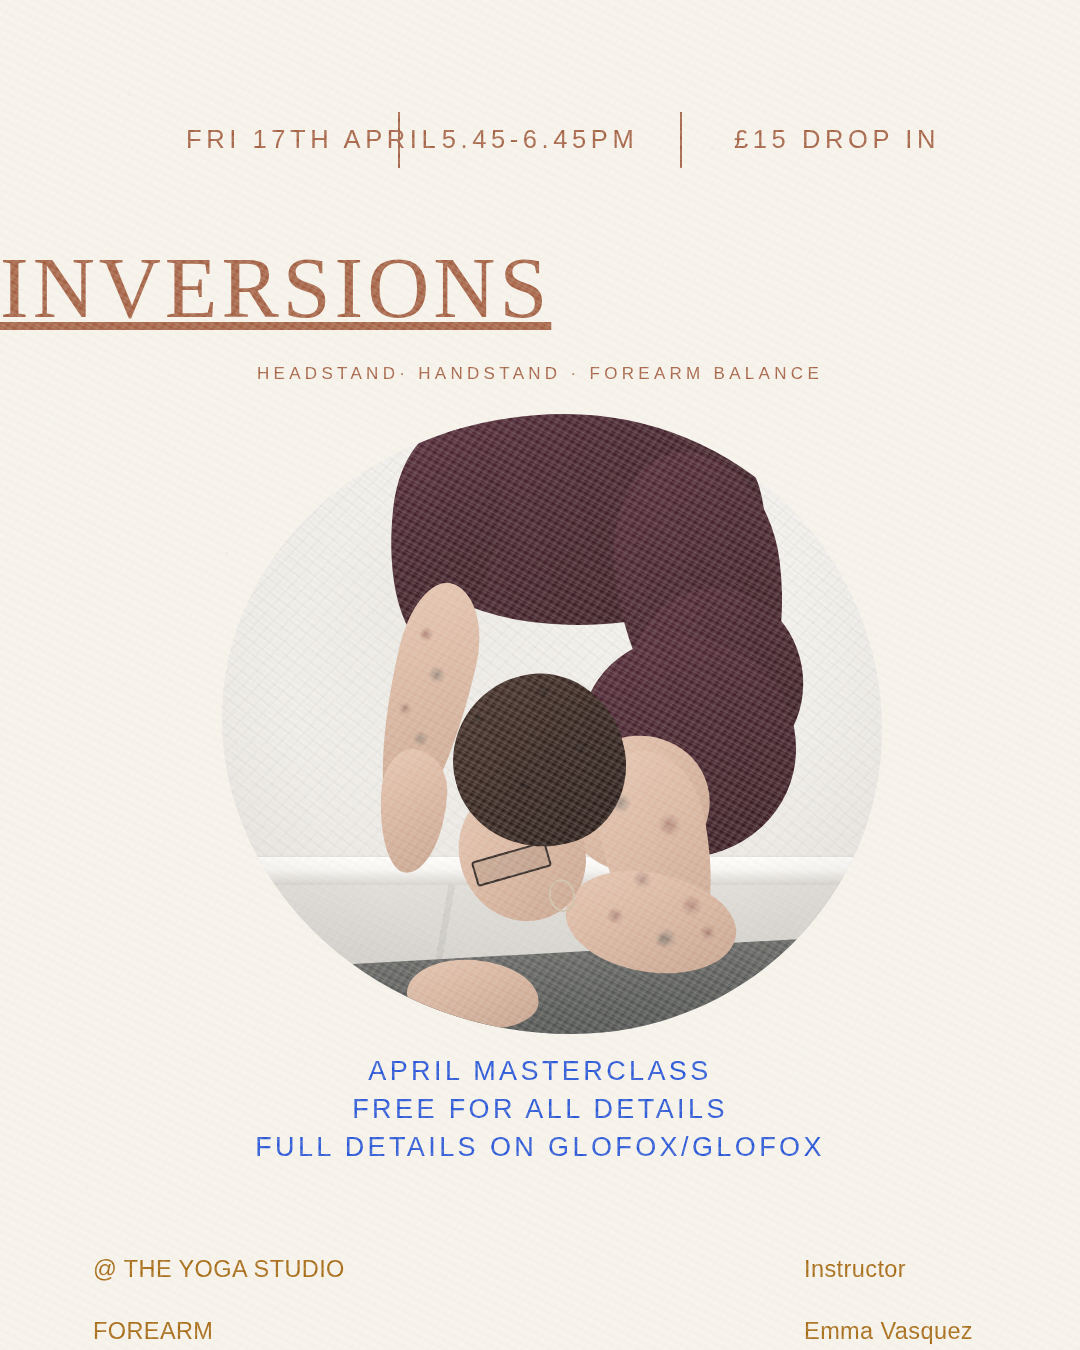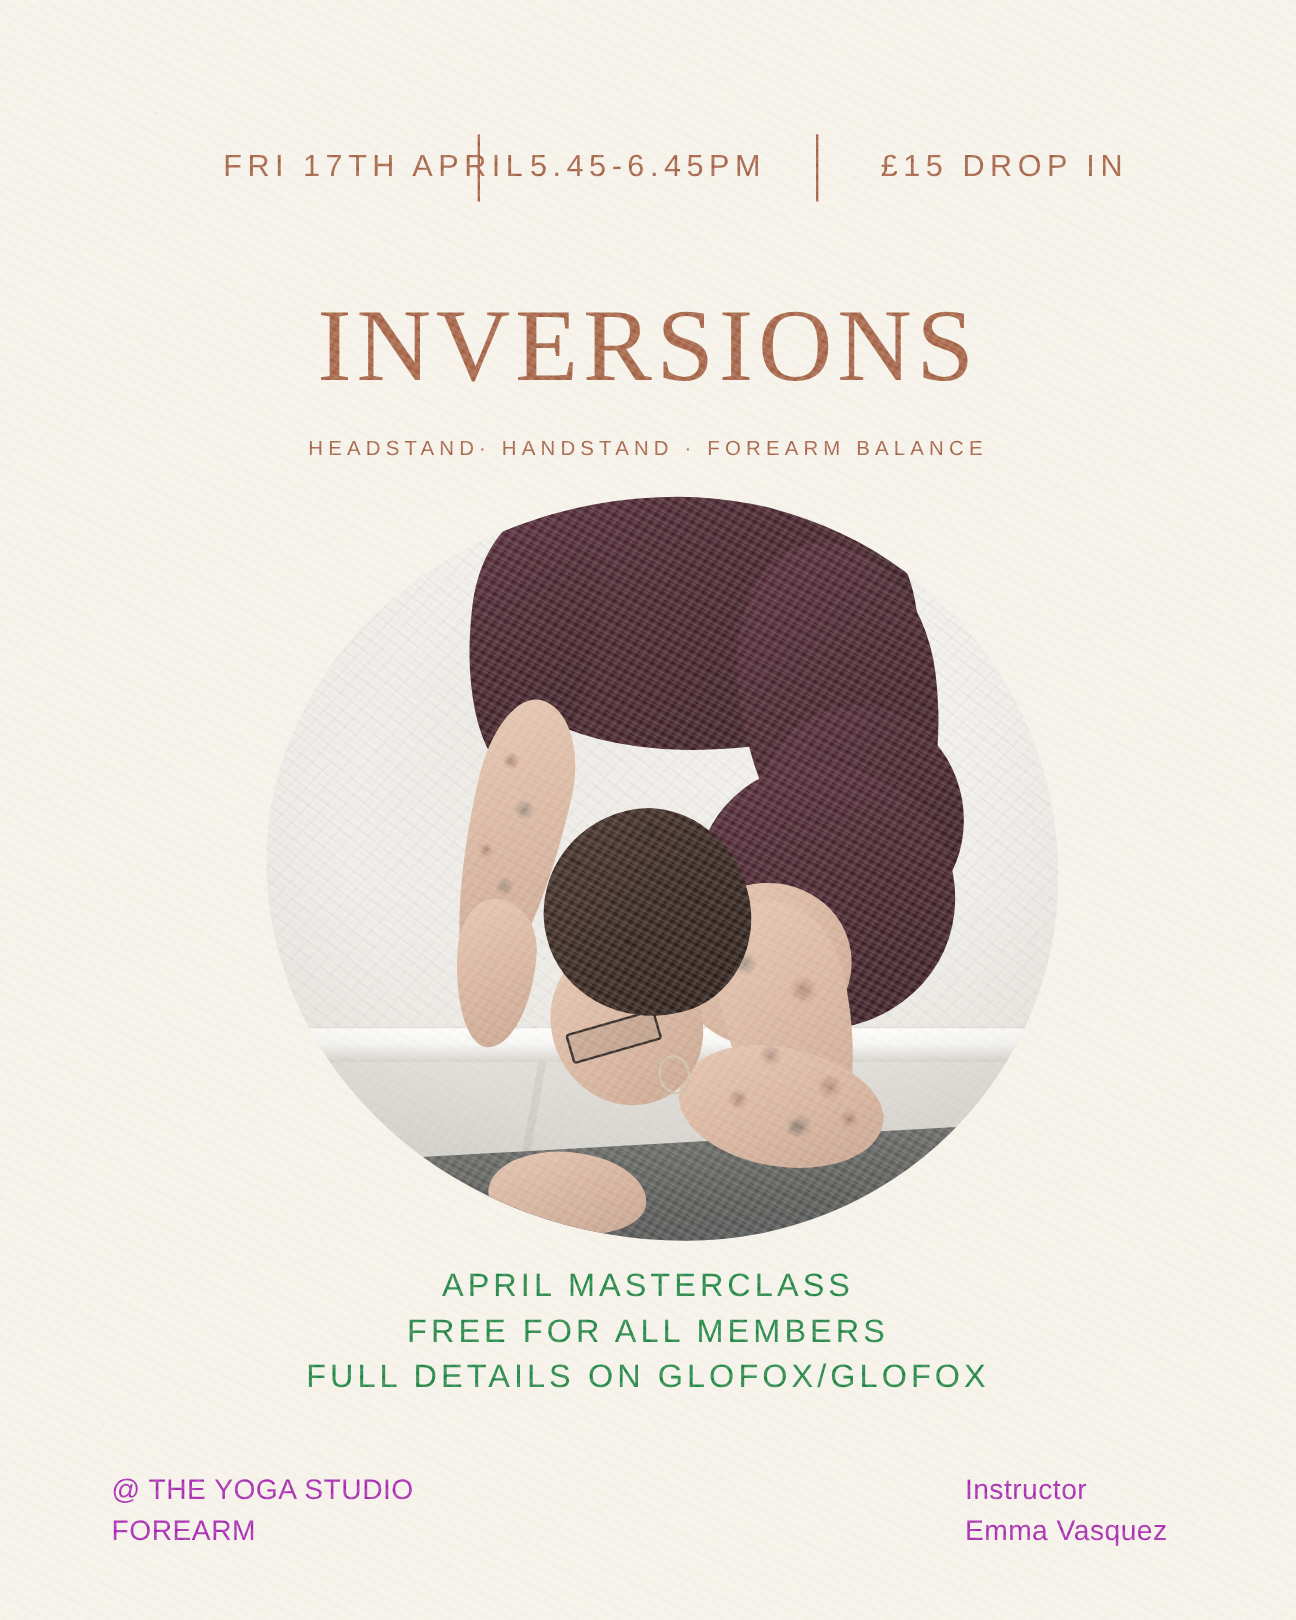--- a/index.html
+++ b/index.html
@@ -72,28 +72,28 @@
     background: #a05a3c;
     flex: 0 0 auto;
   }
 
   
   .title {
     position: absolute;
     top: 245px;
     left: 0;
     width: 1080px;
-    text-align: center;
     color: #a05a3c;
     font-family: "Liberation Serif", serif;
     font-size: 86px;
     letter-spacing: 4px;
     line-height: 1;
     font-weight: 400;
     z-index: 3;
+    text-decoration: underline;
   }
 
   
   .subtitle {
     position: absolute;
     top: 365px;
     left: 0;
     width: 1080px;
     text-align: center;
     color: #a05a3c;
@@ -366,21 +366,21 @@
   
   .details {
     position: absolute;
     top: 1052px;
     left: 0;
     width: 1080px;
     text-align: center;
     z-index: 3;
   }
   .details .line {
-    color: #15803d;
+    color: #1d4ed8;
     font-size: 27px;
     letter-spacing: 3.4px;
     line-height: 38px;
     font-weight: 400;
     white-space: nowrap;
   }
 
   
   .footer-left {
     position: absolute;
@@ -391,26 +391,27 @@
   }
   .footer-right {
     position: absolute;
     right: 107px;
     top: 1224px;
     z-index: 3;
     text-align: left;
   }
   .footer-left .fline,
   .footer-right .fline {
-    color: #a21caf;
+    color: #a16207;
     font-size: 23.5px;
     letter-spacing: 0.4px;
     line-height: 34px;
     font-weight: 400;
     white-space: nowrap;
+    margin-top: 28px;
   }
 </style>
 </head>
 <body>
 
 <div class="poster">
 
   <div class="header-row">
     <div class="header-item date">FRI 17TH APRIL</div>
     <div class="header-divider"></div>
@@ -452,21 +453,21 @@
 
       <div class="glasses"></div>
       <div class="earring"></div>
 
       <div class="photo-vignette"></div>
     </div>
   </div>
 
   <div class="details">
     <div class="line">APRIL MASTERCLASS</div>
-    <div class="line">FREE FOR ALL MEMBERS</div>
+    <div class="line">FREE FOR ALL DETAILS</div>
     <div class="line">FULL DETAILS ON GLOFOX/GLOFOX</div>
   </div>
 
   <div class="footer-left">
     <div class="fline">@ THE YOGA STUDIO</div>
     <div class="fline">FOREARM</div>
   </div>
 
   <div class="footer-right">
     <div class="fline">Instructor</div>

